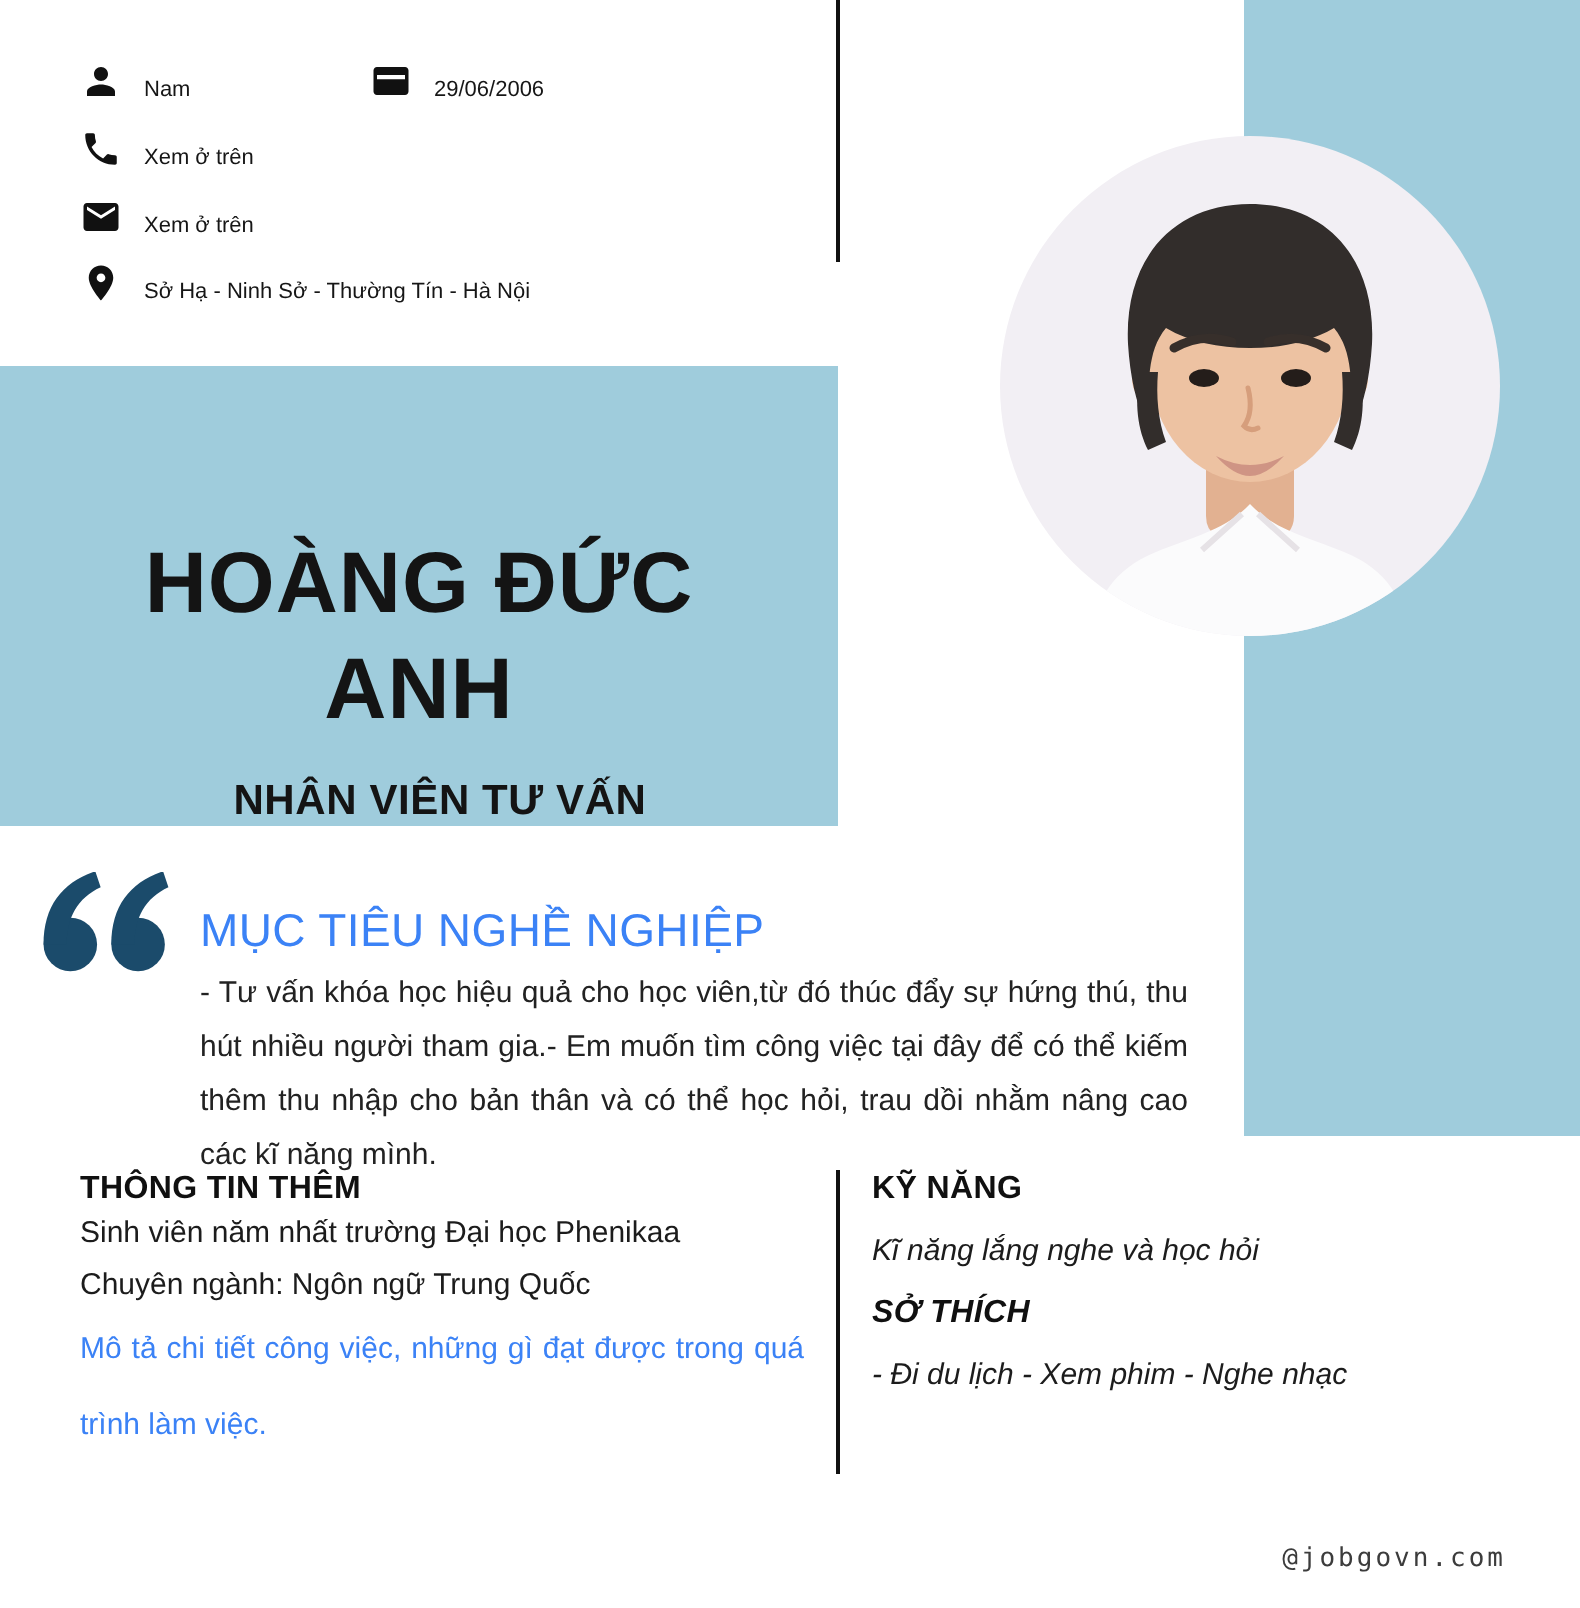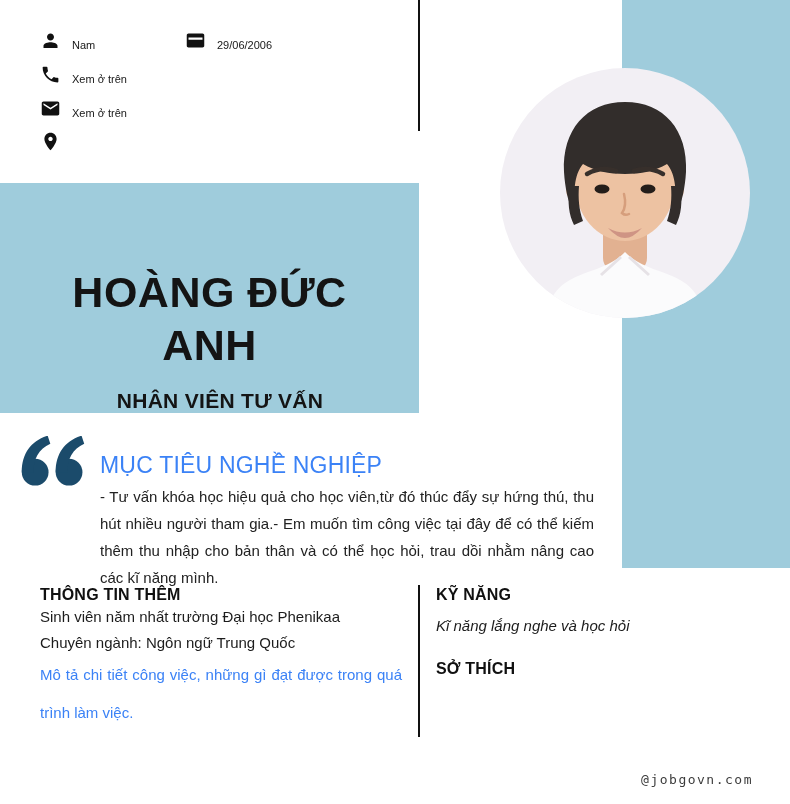--- a/index.html
+++ b/index.html
@@ -58,21 +58,21 @@
   .info-col .body-line { font-size:15px; line-height:26px; color:#1c1c1c; }
   .info-col .body-line:first-of-type { margin-top:14px; }
   .placeholder-line {
     font-size:15px; line-height:38px; color:#3b82f6; text-align:justify;
   }
   .divider-bottom {
     position:absolute; left:418px; top:585px; width:2px; height:152px; background:#111;
   }
   .right-col { position:absolute; left:436px; top:586px; width:330px; }
   .right-col .body-line { font-size:15px; line-height:24px; color:#1c1c1c; margin-top:10px;font-style:italic; }
-  .right-col .section-heading.second { margin-top:22px; }
+  .right-col .section-heading.second { margin-top:10px;font-style:italic; }
   
   .watermark {
     position:absolute; right:34px; top:771px;
     font-family:"DejaVu Sans Mono","Liberation Mono",monospace;
     font-size:13px; letter-spacing:1.5px; color:#3c3c3c;
     background:#fff; padding:1px 3px; z-index:4;
   }
 </style>
 </head>
 <body>
@@ -121,20 +121,21 @@
 <div class="contact-row" style="left:40px; top:98px;">
   <svg class="cicon" viewBox="0 0 24 24">
     <path fill="#111" d="M20 4H4c-1.1 0-2 .9-2 2v12c0 1.1.9 2 2 2h16c1.1 0 2-.9 2-2V6c0-1.1-.9-2-2-2zm0 4l-8 5-8-5V6l8 5 8-5v2z"></path>
   </svg>
   <span>Xem ở trên</span>
 </div>
 <div class="contact-row" style="left:40px; top:131px;">
   <svg class="cicon" viewBox="0 0 24 24">
     <path fill="#111" d="M12 2C8.1 2 5 5.1 5 9c0 5.2 7 13 7 13s7-7.8 7-13c0-3.9-3.1-7-7-7zm0 9.5c-1.4 0-2.5-1.1-2.5-2.5S10.6 6.5 12 6.5s2.5 1.1 2.5 2.5-1.1 2.5-2.5 2.5z"></path>
   </svg>
+  <span>Sở Hạ - Ninh Sở - Thường Tín - Hà Nội</span>
 </div>
 <div class="divider-top"></div>
 
 <div class="name-box">
   <div class="name-text">HOÀNG ĐỨC ANH</div>
   <div class="title-text">NHÂN VIÊN TƯ VẤN</div>
 </div>
 
 <svg class="quote-icon" viewBox="0 0 74 56">
   <g fill="#1b4b6b">
@@ -155,15 +156,16 @@
   <div class="body-line">Chuyên ngành: Ngôn ngữ Trung Quốc</div>
   <div class="placeholder-line"> Mô tả chi tiết công việc, những gì đạt được trong quá trình làm việc.</div>
 </div>
 
 <div class="divider-bottom"></div>
 
 <div class="right-col">
   <div class="section-heading">KỸ NĂNG</div>
   <div class="body-line">Kĩ năng lắng nghe và học hỏi</div>
   <div class="section-heading second">SỞ THÍCH</div>
+  <div class="body-line">- Đi du lịch - Xem phim - Nghe nhạc</div>
 </div>
 
 <div class="watermark">@jobgovn.com</div>
 
 </body></html>

